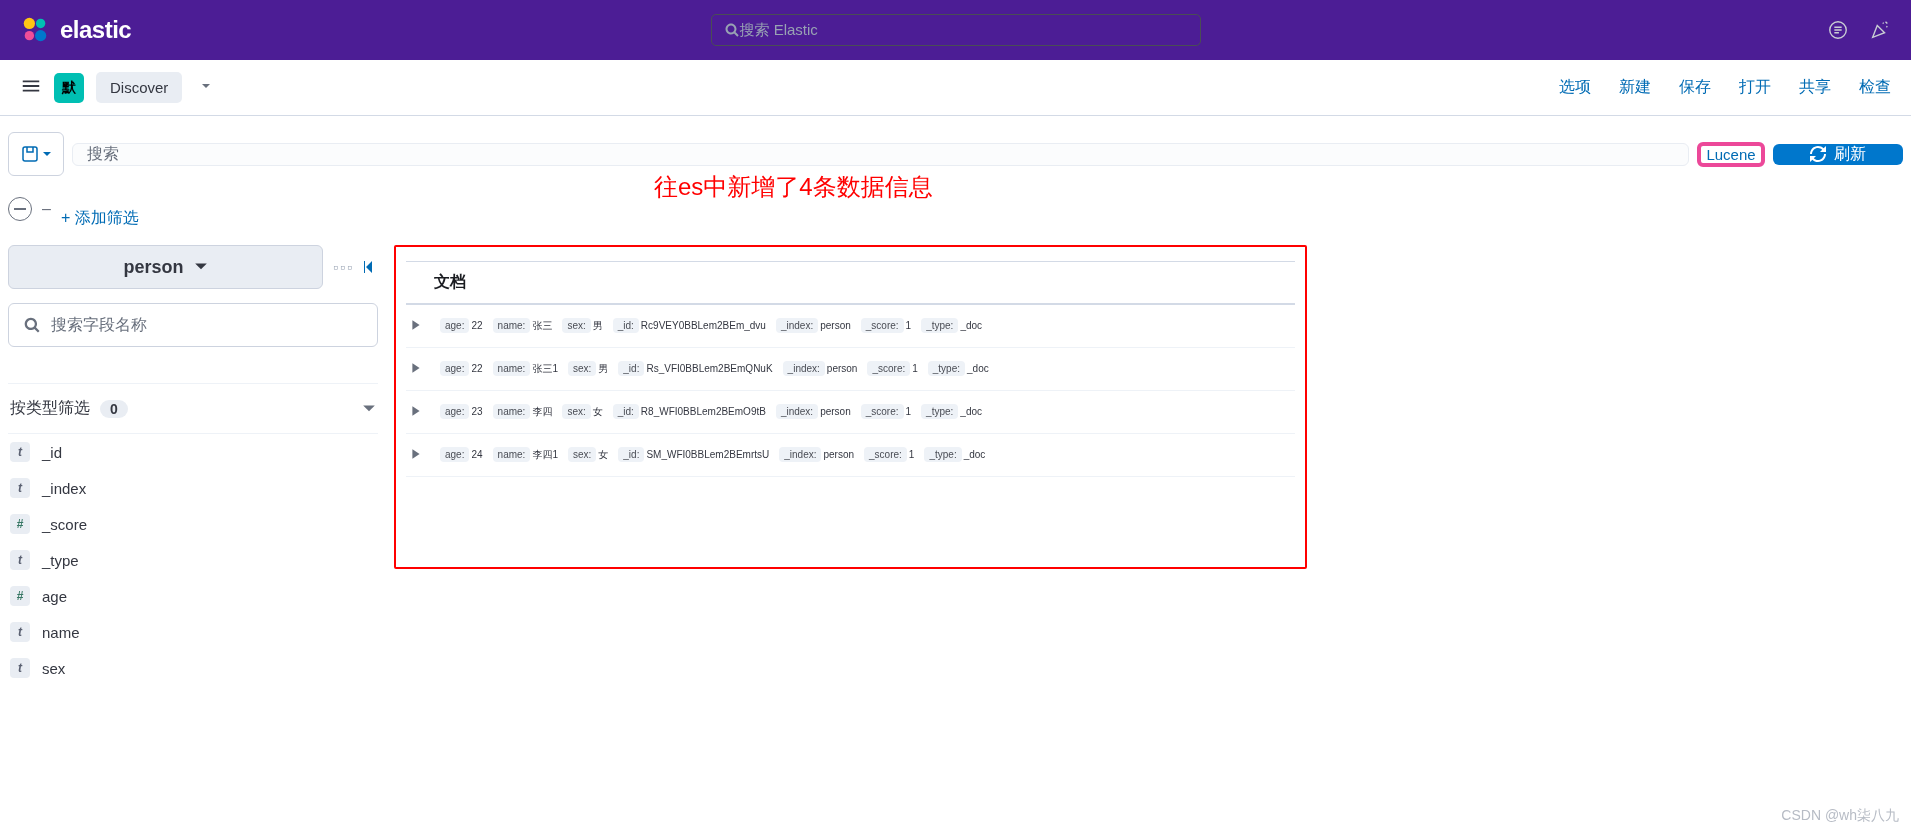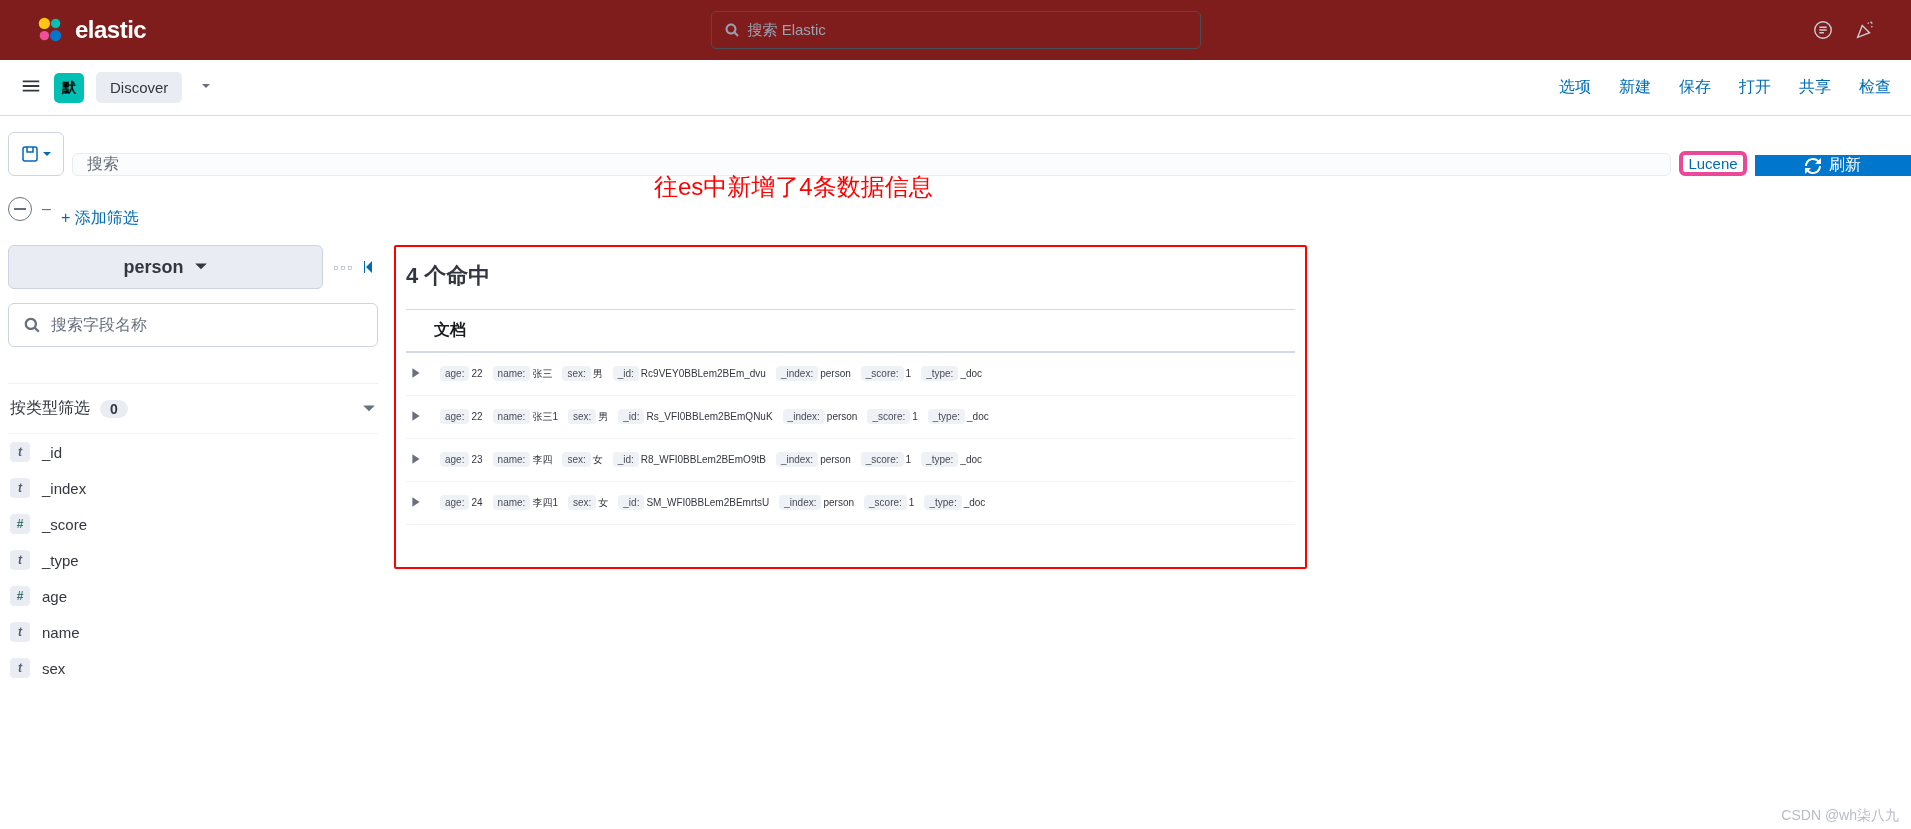--- a/index.html
+++ b/index.html
@@ -1,45 +1,45 @@
 <!DOCTYPE html>
 <html><head>
 <meta charset="utf-8">
 <style>
 * { box-sizing: border-box; margin: 0; padding: 0; font-family: -apple-system, BlinkMacSystemFont, "Segoe UI", Helvetica, Arial, sans-serif; }
 body { background: #fff; width: 1911px; height: 829px; overflow: hidden; }
 
 
-.top-header { background: #7f1d1d; height: 60px; display: flex; align-items: center; padding: 0 35px; position: relative; }
+.top-header { background: #4c1d95; height: 60px; display: flex; align-items: center; padding: 0 20px; position: relative; }
 .logo-area { display: flex; align-items: center; gap: 10px; }
 .logo-svg { width: 30px; height: 30px; }
 .logo-text { color: #fff; font-size: 24px; font-weight: 600; letter-spacing: -0.5px; }
-.global-search { position: absolute; left: 50%; transform: translateX(-50%); width: 490px; height: 38px; border: 1px solid #4a4d55; border-radius: 5px; display: flex; align-items: center; padding: 0 12px; gap: 8px; }
+.global-search { position: absolute; left: 50%; transform: translateX(-50%); width: 490px; height: 32px; border: 1px solid #4a4d55; border-radius: 5px; display: flex; align-items: center; padding: 0 12px; gap: 0; }
 .global-search svg { width: 16px; height: 16px; fill: #98a2b3; }
 .global-search span { color: #98a2b3; font-size: 15px; }
 .top-right-icons { margin-left: auto; display: flex; gap: 20px; align-items: center; }
 .top-right-icons svg { width: 22px; height: 22px; stroke: #c9cdd4; fill: none; stroke-width: 1.5; }
 
 
 .app-nav { height: 56px; border-bottom: 1px solid #d3dae6; display: flex; align-items: center; padding: 0 20px; gap: 12px; }
 .hamburger svg { width: 22px; height: 22px; fill: #343741; }
 .space-badge { background: #00bfb3; color: #000; width: 30px; height: 30px; border-radius: 5px; display: flex; align-items: center; justify-content: center; font-size: 14px; font-weight: 600; }
 .discover-btn { background: #e9edf3; border-radius: 5px; padding: 7px 14px; font-size: 15px; color: #343741; }
 .nav-chevron { margin-left: 4px; }
 .nav-chevron svg { width: 16px; height: 16px; fill: #69707d; }
 .nav-links { margin-left: auto; display: flex; gap: 28px; }
 .nav-links a { color: #006bb4; font-size: 16px; text-decoration: none; }
 
 
-.query-bar { display: flex; align-items: flex-end; padding: 16px 0 0 8px; gap: 8px; }
+.query-bar { display: flex; align-items: center; padding: 16px 8px 0 8px; gap: 8px; }
 .save-dropdown { width: 56px; height: 44px; border: 1px solid #cdd3df; border-radius: 6px; display: flex; align-items: center; justify-content: center; gap: 3px; }
 .save-dropdown svg { width: 18px; height: 18px; stroke: #006bb4; fill: none; stroke-width: 1.5; }
 .query-input { flex: 1; border: 1px solid #e9edf3; background: #fbfcfd; border-radius: 6px; padding: 0 14px; font-size: 16px; color: #69707d; display: flex; align-items: center; }
 .lucene-btn { width: 68px; border: 4px solid #ec4899; border-radius: 6px; display: flex; align-items: center; justify-content: center; color: #006bb4; font-size: 15px; }
-.refresh-btn { width: 156px; background: #07c; border-radius: 0; display: flex; align-items: center; justify-content: center; gap: 8px; color: #fff; font-size: 16px; }
+.refresh-btn { width: 130px; background: #07c; border-radius: 6px; display: flex; align-items: center; justify-content: center; gap: 8px; color: #fff; font-size: 16px; }
 .refresh-btn svg { width: 16px; height: 16px; fill: #fff; }
 
 
 .filter-bar { padding: 12px 8px 16px 8px; display: flex; align-items: center; gap: 10px; }
 .filter-icon { width: 24px; height: 24px; border: 1.5px solid #69707d; border-radius: 50%; display: flex; align-items: center; justify-content: center; }
 .filter-icon svg { width: 12px; height: 12px; fill: #69707d; }
 .filter-dash { color: #69707d; }
 .add-filter { color: #006bb4; font-size: 16px; margin-top: 20px; }
 
 
@@ -219,23 +219,20 @@
         <div class="field-item">
           <span class="field-type">t</span>
           <span>sex</span>
         </div>
       </div>
   </div>
 
   <div class="content">
     <div class="annotation-title">往es中新增了4条数据信息</div>
     <div class="annotation-box">
-      <div class="hit-count">
-        <span>4</span><span> 个命中</span>
-      </div>
       <div class="doc-header">文档</div>
       <div id="doc-rows">
           <div class="doc-row">
             <span class="expand"><svg viewBox="0 0 10 10">
                 <path d="M2 1l6 4-6 4z"></path>
               </svg></span>
             <span><span class="kv-key">age:</span><span class="kv-val">22</span><span class="kv-key">name:</span><span class="kv-val">张三</span><span class="kv-key">sex:</span><span class="kv-val">男</span><span class="kv-key">_id:</span><span class="kv-val">Rc9VEY0BBLem2BEm_dvu</span><span class="kv-key">_index:</span><span class="kv-val">person</span><span class="kv-key">_score:</span><span class="kv-val">1</span><span class="kv-key">_type:</span><span class="kv-val">_doc</span></span>
           </div>
           <div class="doc-row">
             <span class="expand"><svg viewBox="0 0 10 10">

